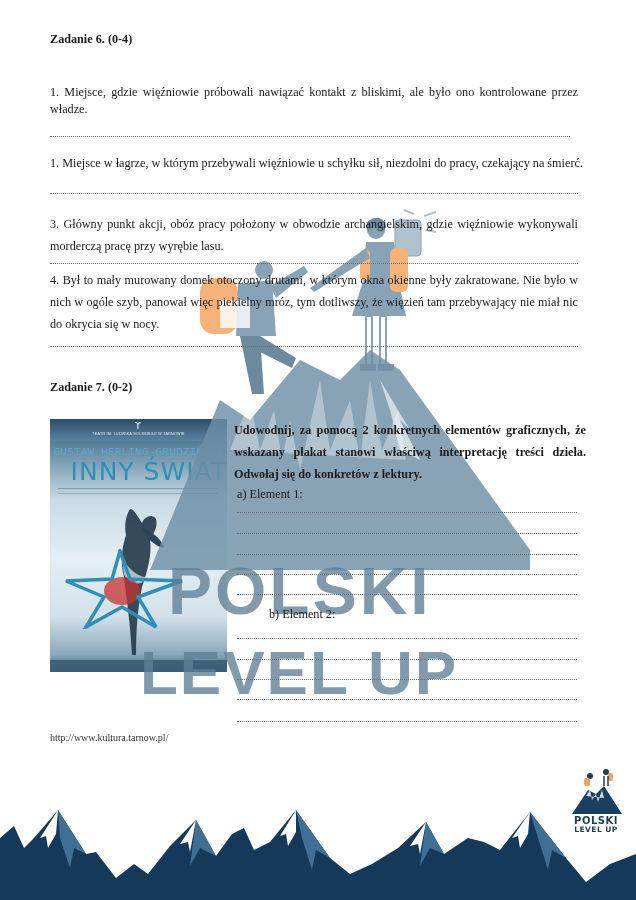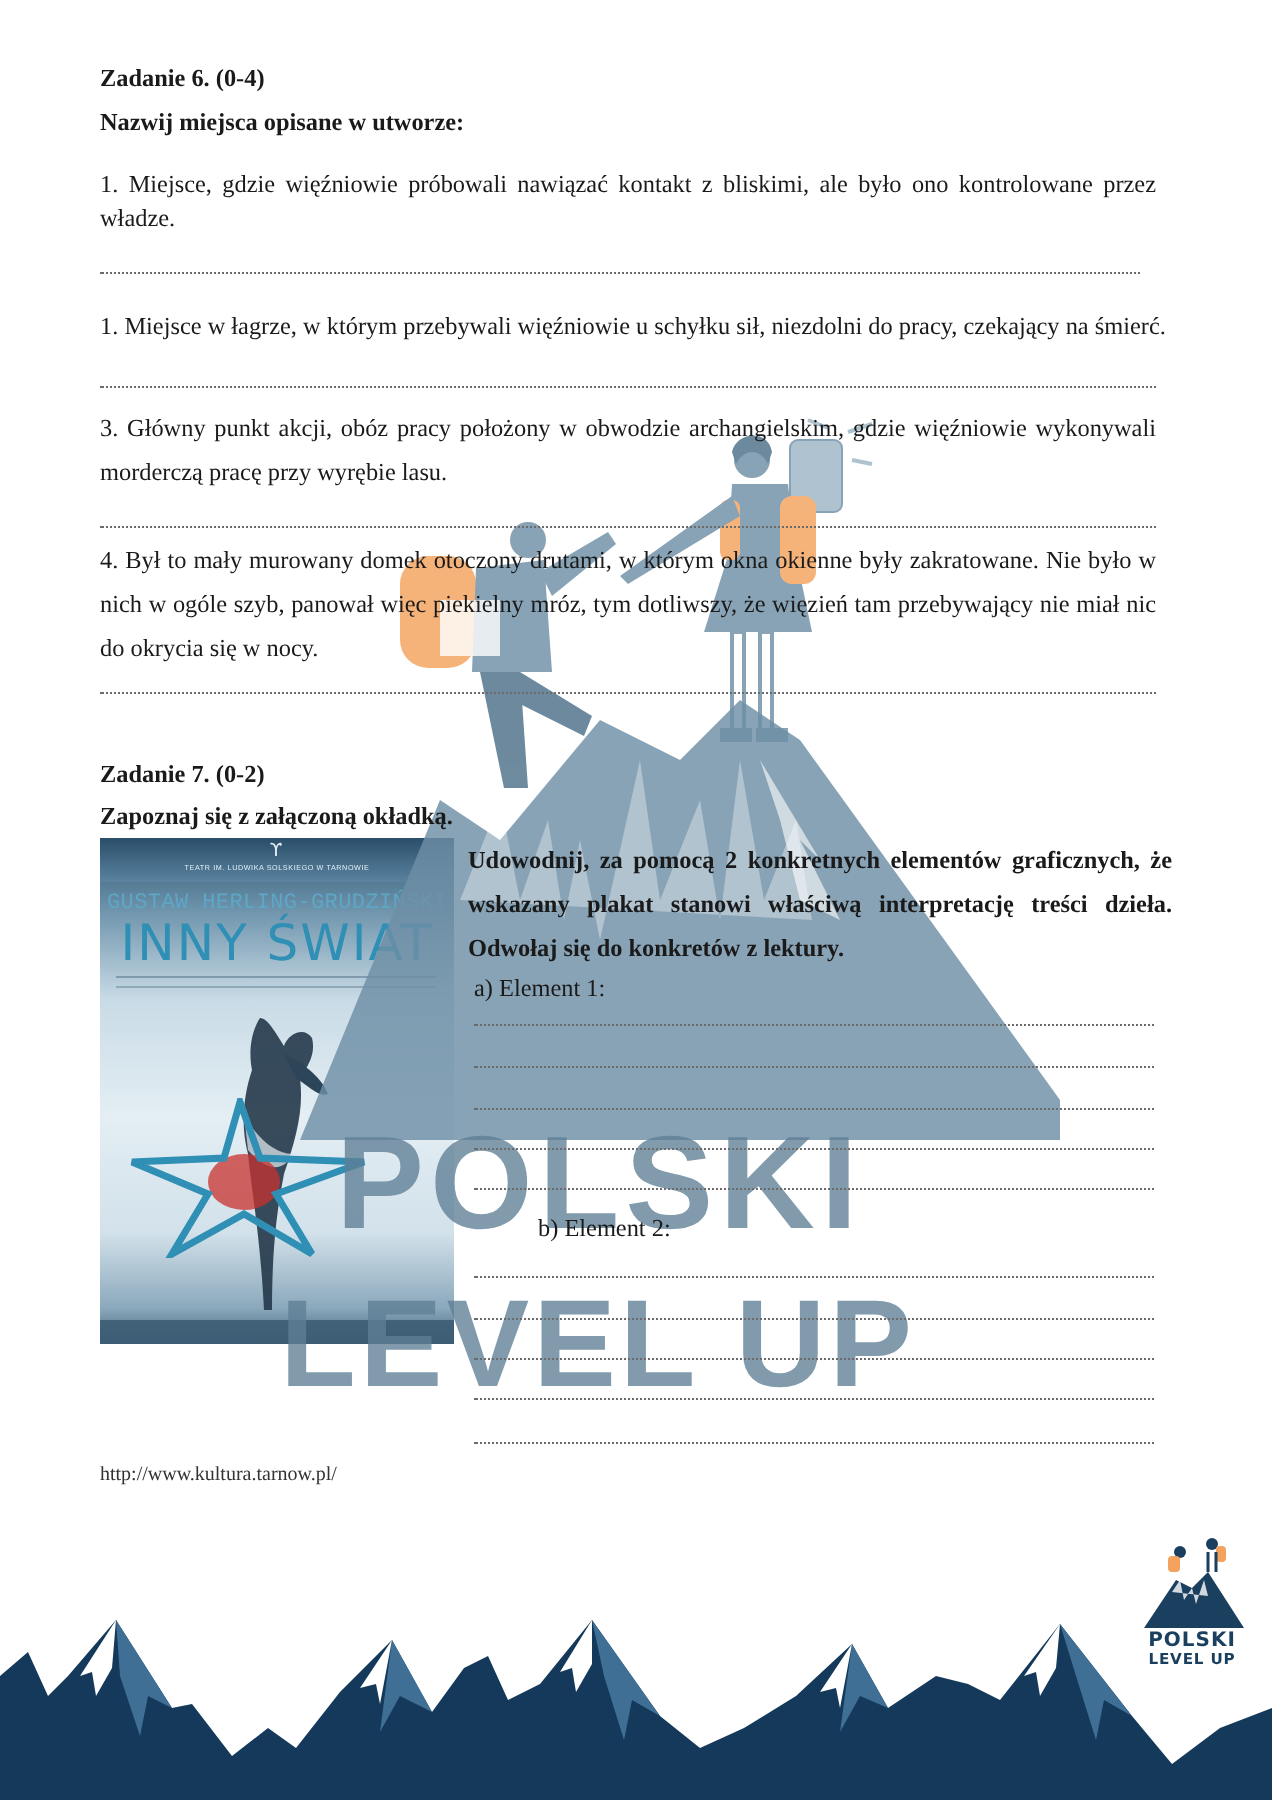--- a/index.html
+++ b/index.html
@@ -18,21 +18,21 @@
 
     .dots { position: absolute; z-index: 3; height: 1px; border-top: 1px dotted #6b6b6b; }
 
     
     .poster { position: absolute; left: 50px; top: 419px; width: 177px; height: 253px; overflow: hidden; z-index: 1;
       background: linear-gradient(180deg, #2d5470 0%, #6d93ab 14%, #c9dbe6 32%, #e4eef4 55%, #d2e1ea 78%, #8aa8bb 93%, #3f6179 100%); }
     .poster-top-band { position: absolute; left: 0; top: 0; width: 100%; height: 22px; background: linear-gradient(180deg,#2a4e69,#5a83a0); }
     .poster-logo { position: absolute; left: 80px; top: 2px; width: 16px; height: 10px; color: #e9f1f6; font-size: 9px; line-height: 10px; text-align: center; font-family: "DejaVu Sans", sans-serif; }
     .poster-theatre { position: absolute; left: 0; top: 13px; width: 100%; text-align: center; color: #e4eef5; font-family: "Liberation Sans", sans-serif; font-size: 3.6px; letter-spacing: 0.3px; }
     .poster-author { position: absolute; left: 0; top: 27px; width: 100%; text-align: center; color: #5ea6c6; font-family: Liberation Mono, monospace; font-size: 11px; letter-spacing: 0.2px; white-space: nowrap; }
-    .poster-title { position: absolute; left: 0; top: 38px; width: 100%; text-align: center; color: #2f8fb5; font-family: "DejaVu Sans", sans-serif; font-size: 25px; letter-spacing: 1px; white-space: nowrap; font-weight: 400; }
+    .poster-title { position: absolute; left: 0; top: 38px; width: 100%; text-align: right; color: #2f8fb5; font-family: "DejaVu Sans", sans-serif; font-size: 25px; letter-spacing: 1px; white-space: nowrap; font-weight: 400; }
     .poster-credits { position: absolute; left: 8px; top: 69px; width: 160px; height: 6px; border-top: 1px solid rgba(80,110,130,0.5); border-bottom: 1px solid rgba(80,110,130,0.4); }
     .poster-figure { position: absolute; left: 52px; top: 88px; width: 70px; height: 150px; }
     .poster-star { position: absolute; left: 14px; top: 130px; width: 120px; height: 80px; }
     .poster-footer { position: absolute; left: 0; bottom: 0; width: 100%; height: 12px; background: #3c5d74; opacity: 0.9; }
 
     
     .hikers { position: absolute; left: 180px; top: 208px; width: 290px; height: 190px; z-index: 2; }
 
     
     .big-mountain { position: absolute; left: 150px; top: 340px; width: 380px; height: 230px; z-index: 2; }
@@ -47,36 +47,34 @@
     .cl-2 { top: 58px; font-size: 7.6px; line-height: 8px; letter-spacing: 0.4px; }
 
     .source { position: absolute; left: 50px; top: 732px; font-size: 10px; color: #333; z-index: 3; }
   </style>
 </head>
 <body>
 
 <div class="page">
 
   <div class="txt bold" style="left:50px; top:28px;text-align:right;">Zadanie 6. (0-4)</div>
-  <div class="txt bold" style="left:50px; top:50px;">Nazwij miejsca opisane w utworze:</div>
 
   <div class="txt justify" style="left:50px; top:84px; width:528px; line-height:17px;">1. Miejsce, gdzie więźniowie próbowali nawiązać kontakt z bliskimi, ale było ono kontrolowane przez władze.</div>
   <div class="dots" style="left:50px; top:136px; width:520px;"></div>
 
   <div class="txt" style="left:50px; top:152px; width:540px; white-space:nowrap;">1.  Miejsce w łagrze, w którym przebywali więźniowie u schyłku sił, niezdolni do pracy, czekający na śmierć.</div>
   <div class="dots" style="left:50px; top:193px; width:528px;"></div>
 
-  <div class="txt justify" style="left:50px; top:203px; width:528px;">3. Główny punkt akcji, obóz pracy położony w obwodzie archangielskim, gdzie więźniowie wykonywali morderczą pracę przy wyrębie lasu.</div>
+  <div class="txt justify" style="left:50px; top:213px; width:528px;">3. Główny punkt akcji, obóz pracy położony w obwodzie archangielskim, gdzie więźniowie wykonywali morderczą pracę przy wyrębie lasu.</div>
   <div class="dots" style="left:50px; top:263px; width:528px;"></div>
 
   <div class="txt justify" style="left:50px; top:269px; width:528px;">4. Był to mały murowany domek otoczony drutami, w którym okna okienne były zakratowane. Nie było w nich w ogóle szyb, panował więc piekielny mróz, tym dotliwszy, że więzień tam przebywający nie miał nic do okrycia się w nocy.</div>
   <div class="dots" style="left:50px; top:346px; width:528px;"></div>
 
   <div class="txt bold" style="left:50px; top:376px;">Zadanie 7. (0-2)</div>
-  <div class="txt bold" style="left:50px; top:397px;">Zapoznaj się z załączoną okładką.</div>
 
   <div class="poster">
     <div class="poster-top-band"></div>
     <div class="poster-logo">ϒ</div>
     <div class="poster-theatre">TEATR IM. LUDWIKA SOLSKIEGO W TARNOWIE</div>
     <div class="poster-author">GUSTAW HERLING-GRUDZIŃSKI</div>
     <div class="poster-title">INNY ŚWIAT</div>
     <div class="poster-credits"></div>
     <svg class="poster-figure" viewBox="0 0 70 150">
       <path d="M28 2 C24 8 22 18 24 28 C20 40 18 55 22 70 C24 90 28 110 30 148 L34 148 C34 120 36 100 40 80 C46 62 50 48 48 32 C52 26 56 20 54 12 C50 6 42 10 40 16 C36 10 32 2 28 2 Z" fill="#24384a" opacity="0.9"></path>

